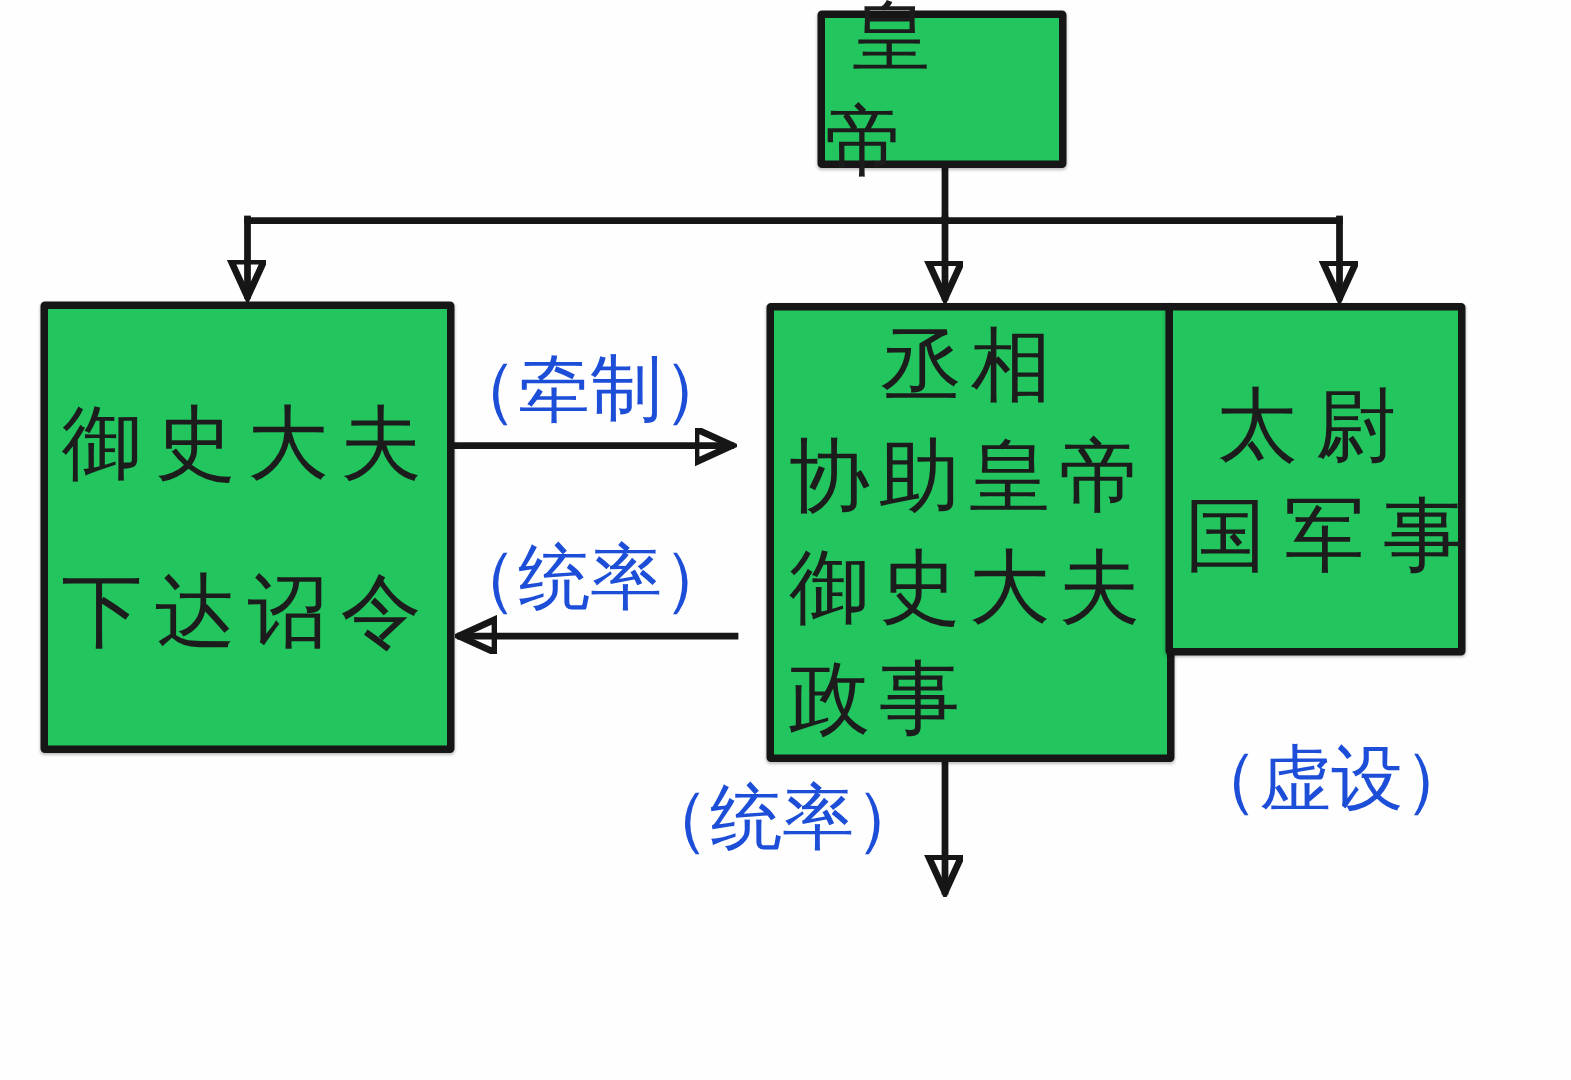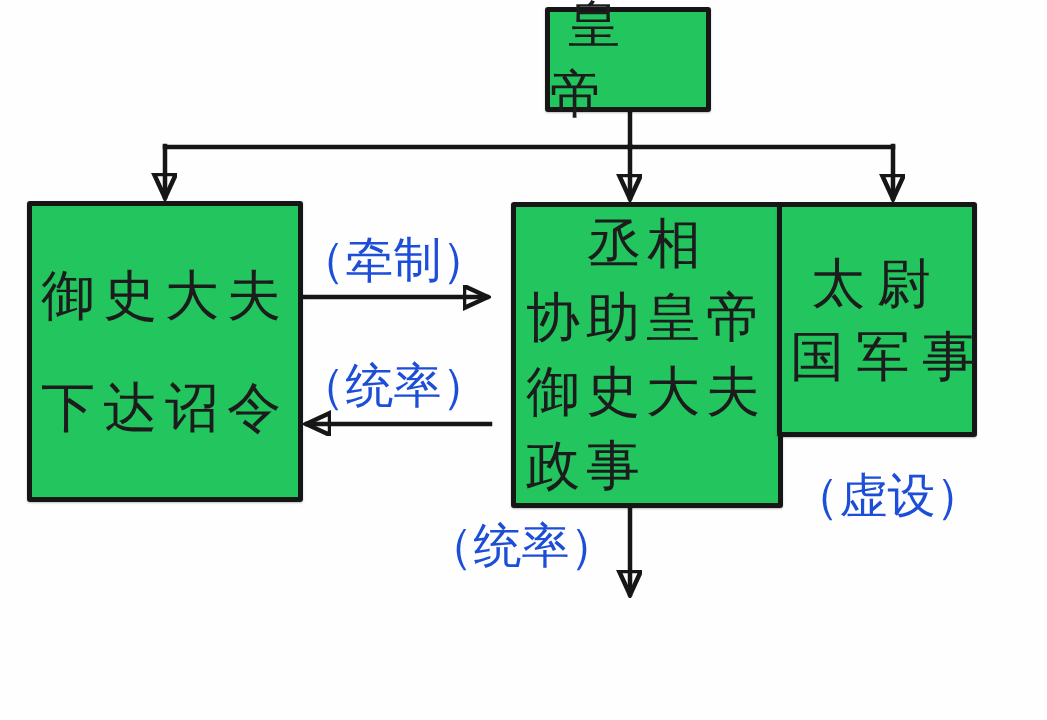--- a/index.html
+++ b/index.html
@@ -100,21 +100,21 @@
     position: absolute;
     font-size: 48px;
     line-height: 1.15;
     white-space: nowrap;
     color: #1d4ed8;
     text-align: center;
   }
   .label-restrain   { left: 296px; top: 232px; width: 195px; }
   .label-command    { left: 296px; top: 358px; width: 195px; }
   .label-command-down { left: 424px; top: 518px; width: 195px; }
-  .label-nominal    { left: 790px; top: 468px; width: 195px; }
+  .label-nominal    { left: 790px; top: 492px; width: 195px; }
 </style>
 </head>
 <body>
 
 <div class="stage">
 
   <svg class="wires" viewBox="0 0 1047 720" aria-hidden="true">
     <defs>
       <marker id="arrowhead" markerUnits="userSpaceOnUse" markerWidth="28" markerHeight="26" refX="24" refY="12" orient="auto">
         <path d="M1,1 L25,12 L1,23 Z" fill="#161616" stroke="none"></path>

